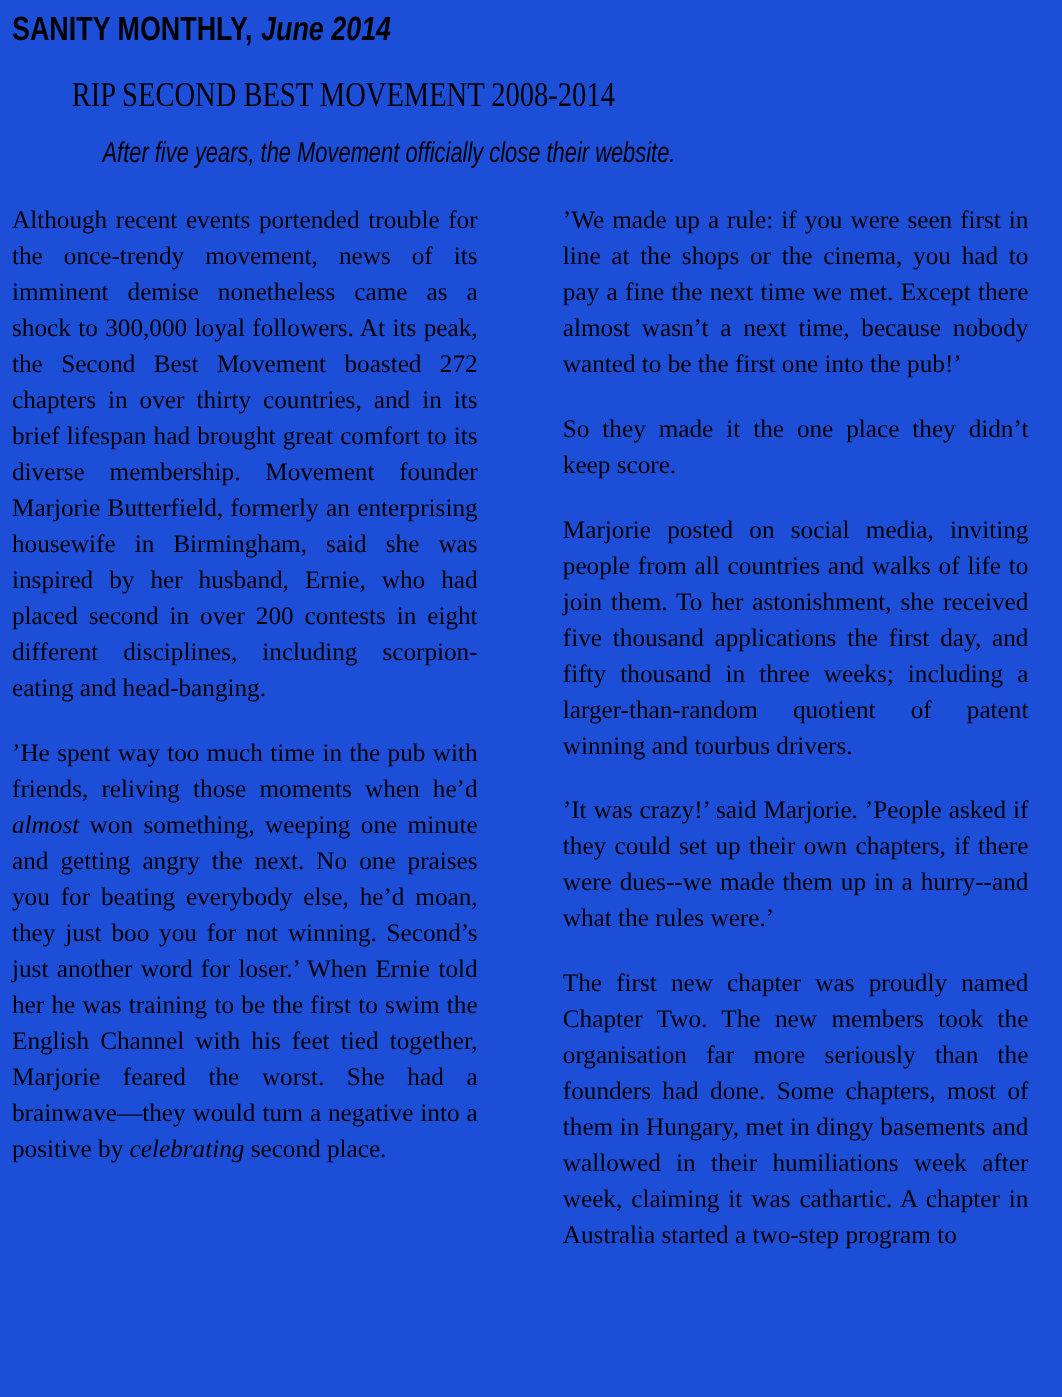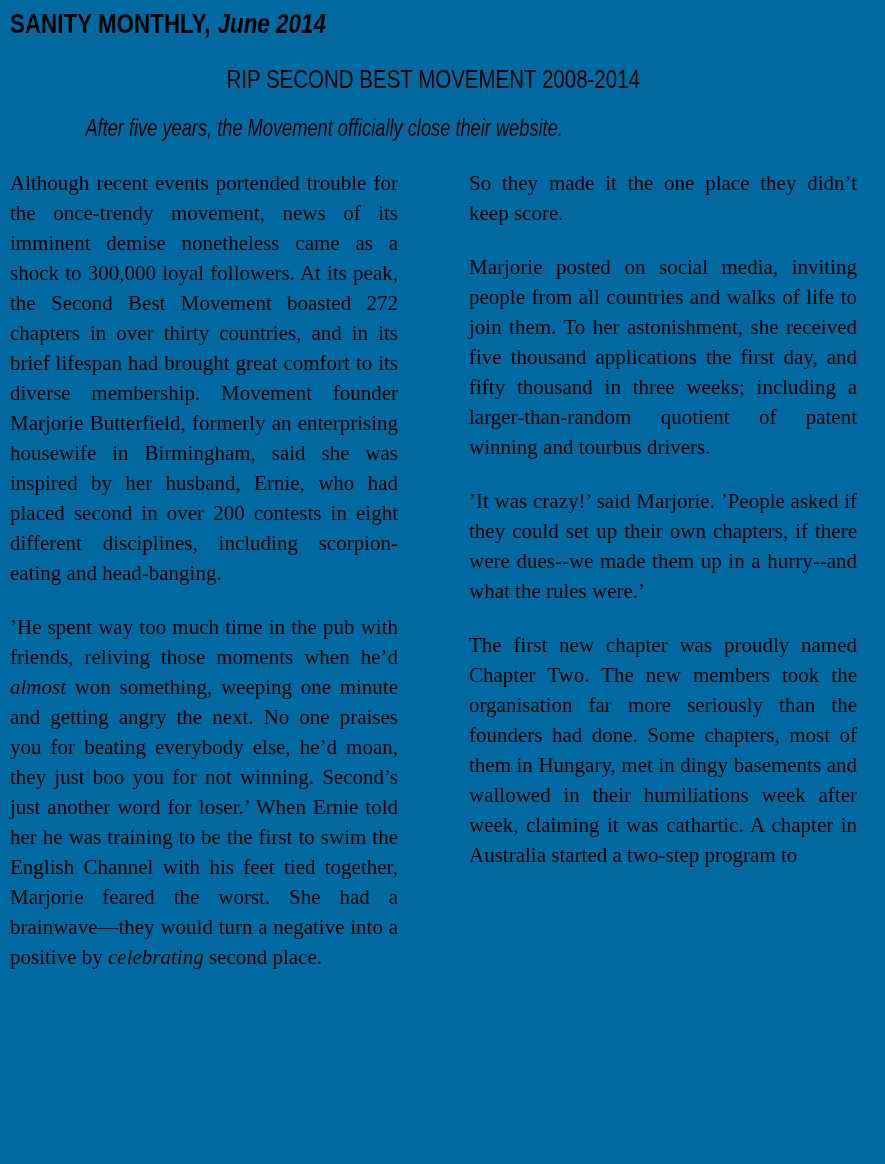--- a/index.html
+++ b/index.html
@@ -5,21 +5,21 @@
   html, body {
     margin: 0;
     padding: 0;
     background: #ffffff;
   }
   .page {
     position: relative;
     width: 885px;
     height: 1164px;
     box-sizing: border-box;
-    background: #0369a1;
+    background: #1d4ed8;
     color: #000000;
     overflow: hidden;
     padding: 8px 28px 0 10px;
     font-family: "Liberation Serif", serif;
   }
   
   .masthead {
     display: flex;
     justify-content: space-between;
     align-items: baseline;
@@ -40,24 +40,23 @@
     transform: scaleX(0.80);
     transform-origin: right center;
   }
   .mast-date {
     font-style: italic;
     margin-left: 0.32em;
   }
   
   .headline {
     margin: 25px 0 0 0;
-    text-align: center;
-    font-family: Liberation Sans, sans-serif;
+    font-family: Liberation Serif, serif;
     font-weight: 400;
-    font-size: 25px;
+    font-size: 29px;
     line-height: 29px;
     white-space: nowrap;
   }
   .headline-inner {
     display: inline-block;
     transform: scaleX(0.82);
     transform-origin: center;
   }
   .subtitle {
     margin: 20px 0 0 0;
@@ -118,20 +117,21 @@
   <h2 class="subtitle">
     <span class="subtitle-inner">After five years, the Movement officially close their website.</span>
   </h2>
 
   <main class="columns">
     <section class="col">
         <p><span>Although recent events portended trouble for the once-trendy movement, news of its imminent demise nonetheless came as a shock to 300,000 loyal followers. At its peak, the Second Best Movement boasted 272 chapters in over thirty countries, and in its brief lifespan had brought great comfort to its diverse membership. Movement founder Marjorie Butterfield, formerly an enterprising housewife in Birmingham, said she was inspired by her husband, Ernie, who had placed second in over 200 contests in eight different disciplines, including scorpion-eating and head-banging.</span></p>
         <p><span>’He spent way too much time in the pub with friends, reliving those moments when he’d </span><em>almost</em><span> won something, weeping one minute and getting angry the next. No one praises you for beating everybody else, he’d moan, they just boo you for not winning. Second’s just another word for loser.’ When Ernie told her he was training to be the first to swim the English Channel with his feet tied together, Marjorie feared the worst. She had a brainwave—they would turn a negative into a positive by </span><em>celebrating</em><span> second place.</span></p>
       </section>
     <section class="col">
+        <p><span>’We made up a rule: if you were seen first in line at the shops or the cinema, you had to pay a fine the next time we met. Except there almost wasn’t a next time, because nobody wanted to be the first one into the pub!’</span></p>
         <p><span>So they made it the one place they didn’t keep score.</span></p>
         <p><span>Marjorie posted on social media, inviting people from all countries and walks of life to join them. To her astonishment, she received five thousand applications the first day, and fifty thousand in three weeks; including a larger-than-random quotient of patent winning and tourbus drivers.</span></p>
         <p><span>’It was crazy!’ said Marjorie. ’People asked if they could set up their own chapters, if there were dues--we made them up in a hurry--and what the rules were.’</span></p>
         <p><span>The first new chapter was proudly named Chapter Two. The new members took the organisation far more seriously than the founders had done. Some chapters, most of them in Hungary, met in dingy basements and wallowed in their humiliations week after week, claiming it was cathartic. A chapter in Australia started a two-step program to</span></p>
       </section>
   </main>
 
 </div>
 
 </body></html>

